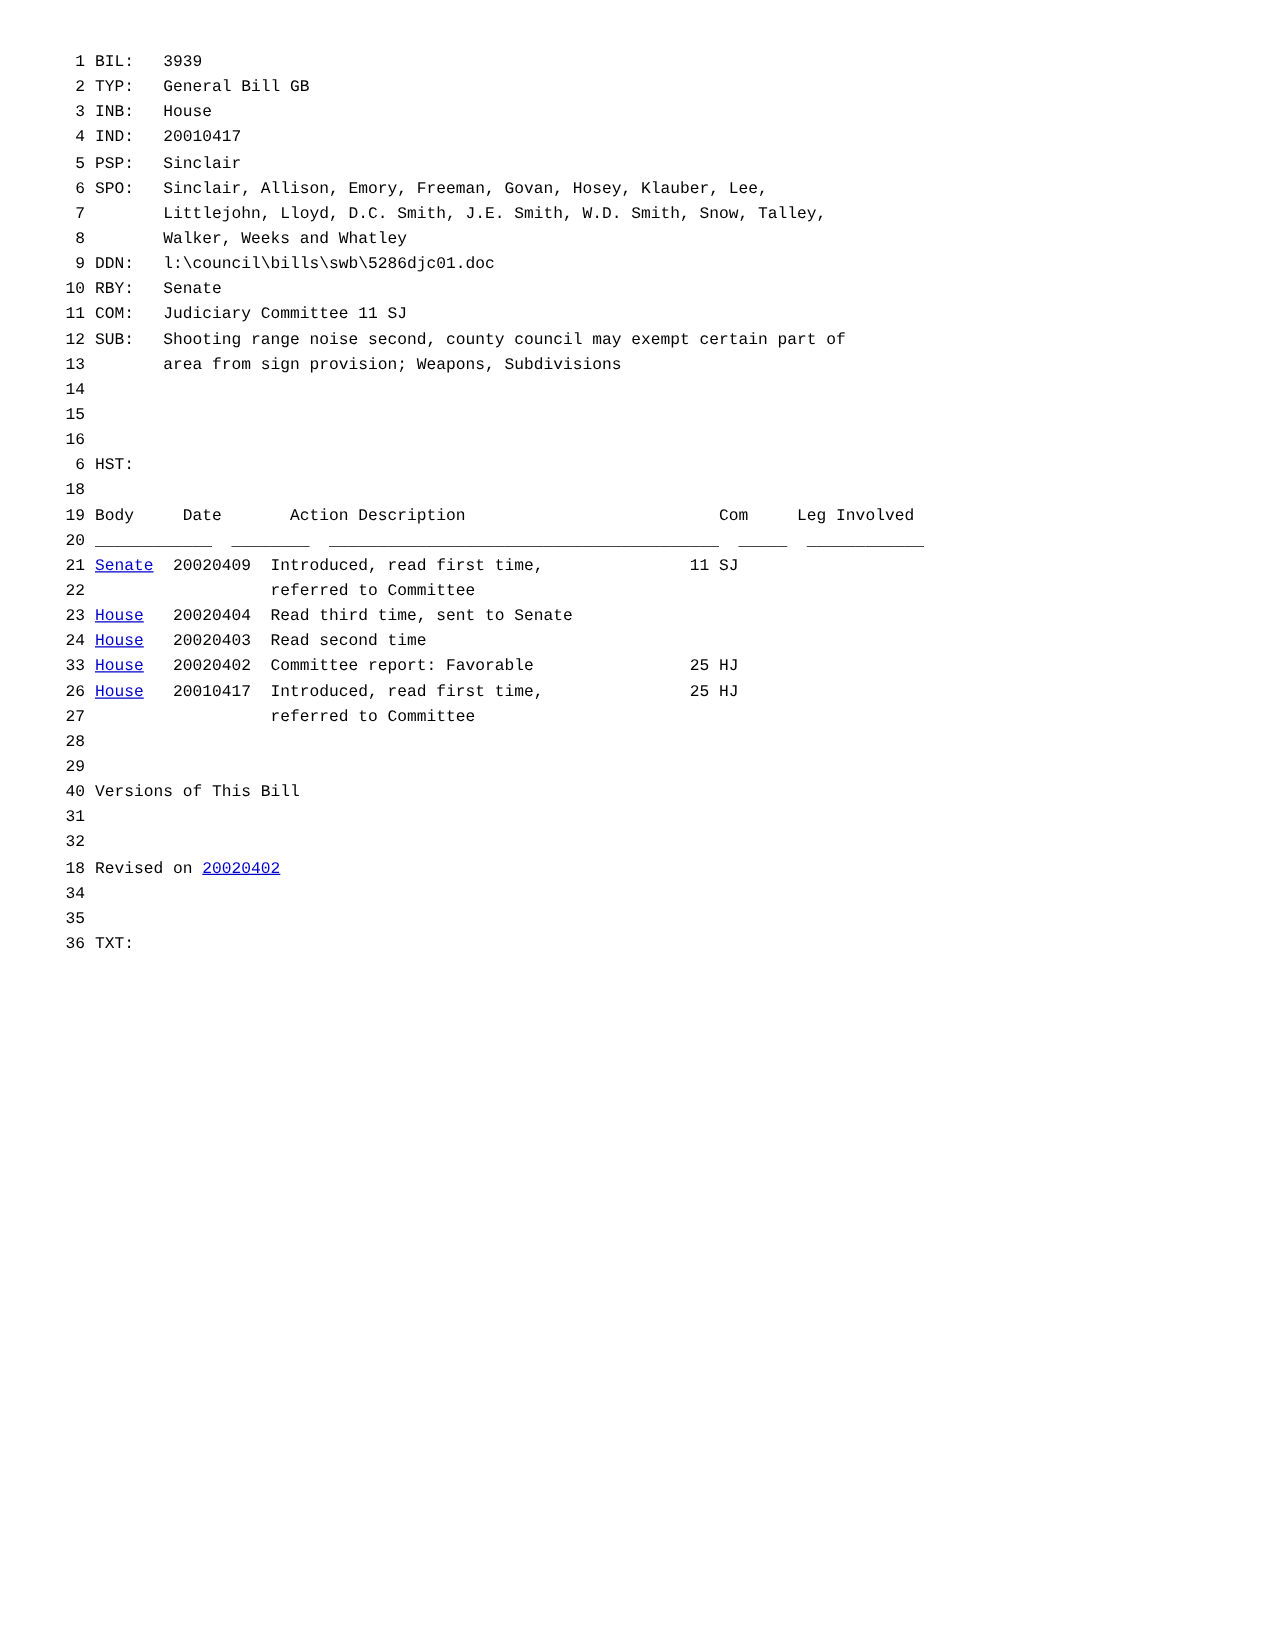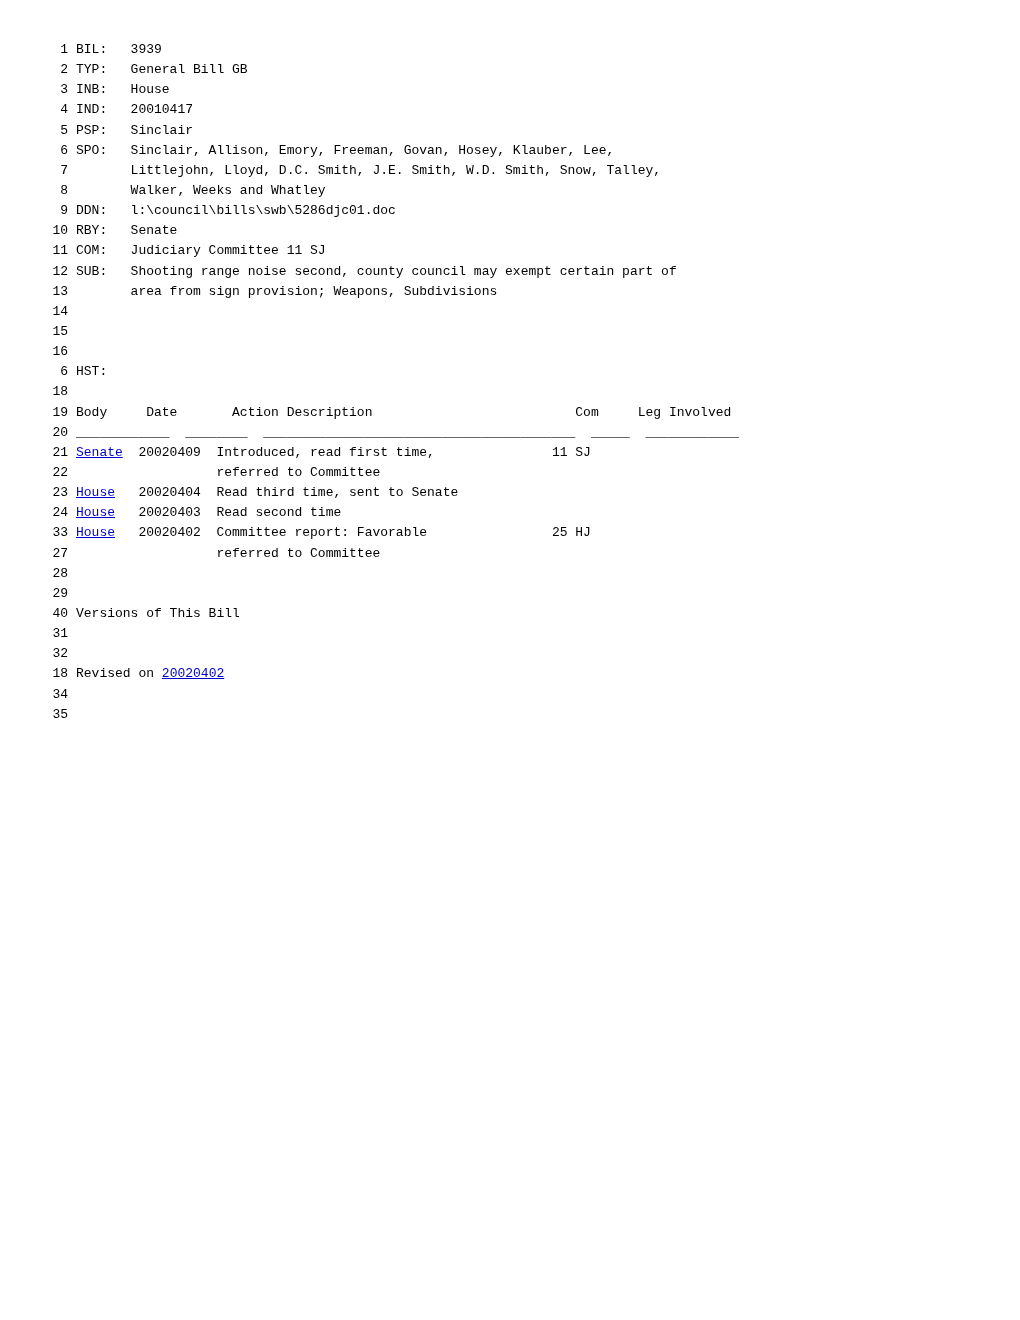--- a/index.html
+++ b/index.html
@@ -134,20 +134,24 @@
     </div>
     <div class="line-container">
       <span class="line-number">24</span>
       <span class="line-content"><a class="link" href="#">House</a>   20020403  Read second time</span>
     </div>
     <div class="line-container">
       <span class="line-number">33</span>
       <span class="line-content"><a class="link" href="#">House</a>   20020402  Committee report: Favorable                25 HJ</span>
     </div>
     <div class="line-container">
+      <span class="line-number">26</span>
+      <span class="line-content"><a class="link" href="#">House</a>   20010417  Introduced, read first time,               25 HJ</span>
+    </div>
+    <div class="line-container">
       <span class="line-number">27</span>
       <span class="line-content">                  referred to Committee</span>
     </div>
     <div class="line-container">
       <span class="line-number">28</span>
       <span class="line-content"></span>
     </div>
     <div class="line-container">
       <span class="line-number">29</span>
       <span class="line-content"></span>
@@ -169,13 +173,17 @@
       <span class="line-content">Revised on <a class="link" href="#">20020402</a></span>
     </div>
     <div class="line-container">
       <span class="line-number">34</span>
       <span class="line-content"></span>
     </div>
     <div class="line-container">
       <span class="line-number">35</span>
       <span class="line-content"></span>
     </div>
+    <div class="line-container">
+      <span class="line-number">36</span>
+      <span class="line-content">TXT:</span>
+    </div>
   </div>
 
 </body></html>

